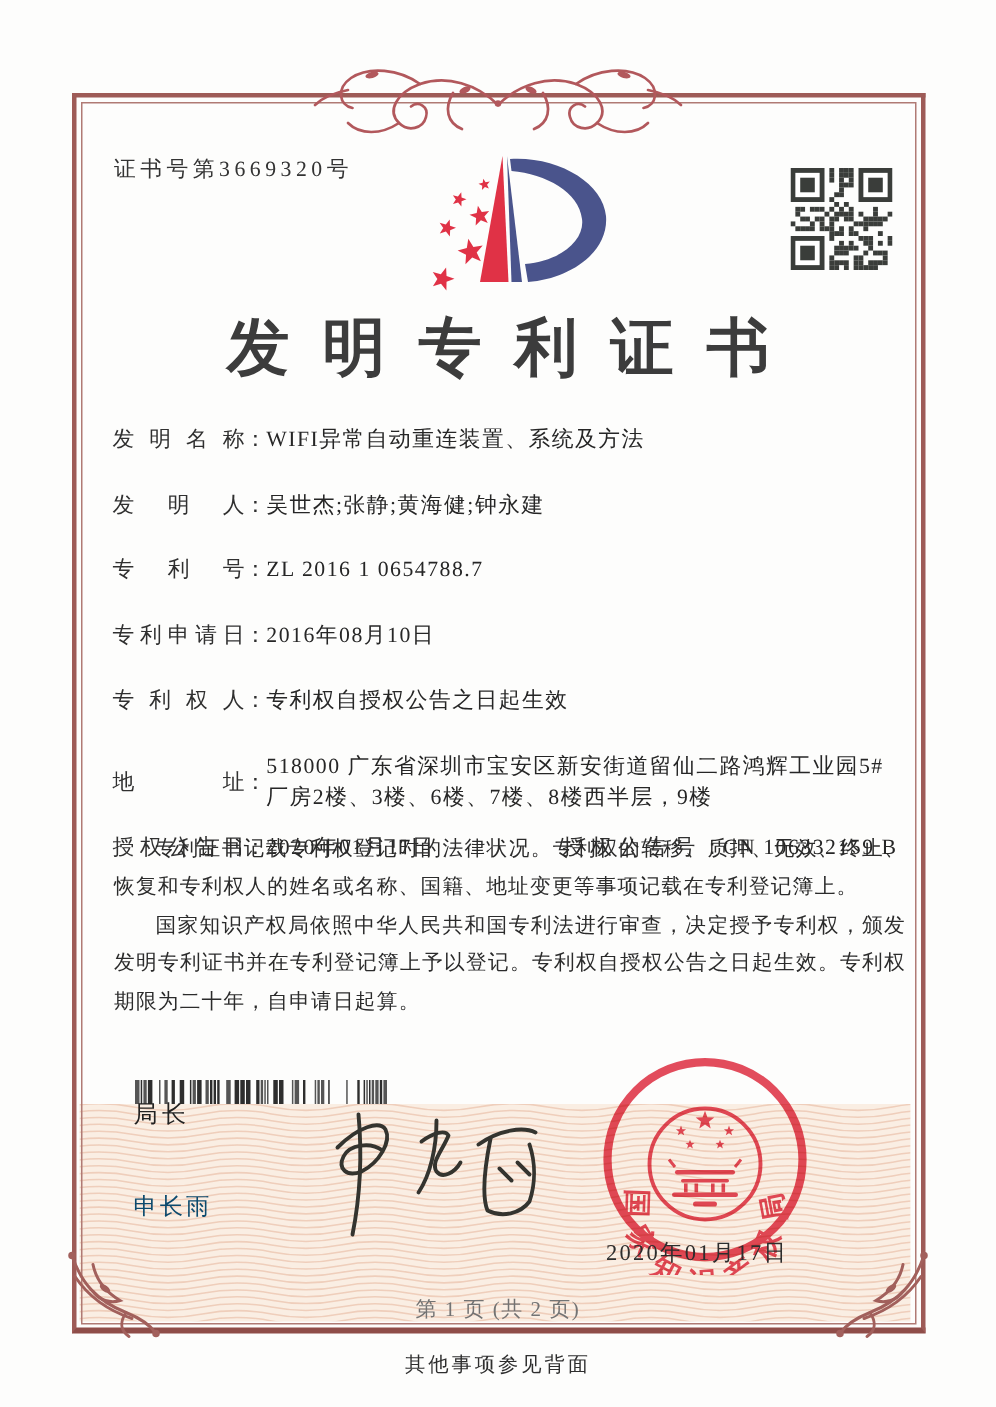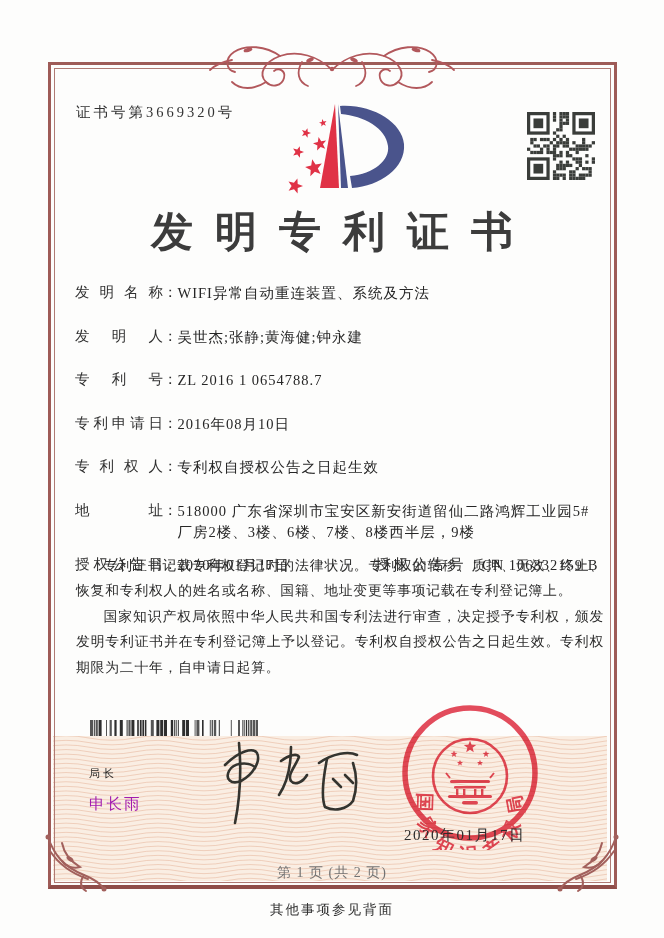--- a/index.html
+++ b/index.html
@@ -28,30 +28,30 @@
   .title{
     position:absolute;left:0;top:204px;width:100%;text-align:center;
     font-size:42px;letter-spacing:22px;text-indent:22px;color:#3c3c3c;font-weight:600;
   }
   
   .fields{position:absolute;left:75px;top:283px;width:530px;}
   .frow{display:flex;align-items:flex-start;font-size:14.5px;margin-bottom:22.5px;}
   .flabel{display:inline-block;width:88px;text-align:justify;text-align-last:justify;flex:0 0 88px;color:#303030;}
   .fcolon{flex:0 0 14px;}
   .fvalue{letter-spacing:1px;color:#262626;max-width:420px;line-height:21px;}
-  .frow.addr{margin-bottom:12px;}
+  .frow.addr{margin-bottom:12px;align-items:center;}
   .frow.double .flabel2{margin-left:46px;letter-spacing:4px;padding-left:39px;}
   
   .body-text{position:absolute;left:76px;top:553px;width:528px;
     font-size:13.8px;line-height:25.4px;letter-spacing:0.8px;color:#2b2b2b;text-align:justify;}
   .body-text p{margin:0;text-indent:2em;}
   
   .barcode{position:absolute;left:90px;top:720px;}
-  .signer-title{position:absolute;left:89px;top:766px;font-size:11px;letter-spacing:3px;color:#222;}
-  .signer-name{position:absolute;left:89px;top:794px;font-size:15.5px;letter-spacing:2px;color:#a21caf;}
+  .signer-title{position:absolute;left:89px;top:733px;font-size:16px;letter-spacing:3px;color:#222;}
+  .signer-name{position:absolute;left:89px;top:794px;font-size:15.5px;letter-spacing:2px;color:#0c4a6e;}
   .signature{position:absolute;left:195px;top:735px;}
   .seal{position:absolute;left:398px;top:700px;mix-blend-mode:multiply;}
   .seal-date{position:absolute;left:404px;top:826px;font-size:15px;letter-spacing:1.5px;color:#2d2d2d;}
   .page-info{position:absolute;left:0;top:864px;width:100%;text-align:center;font-size:14px;letter-spacing:1px;color:#737373;}
   .footer-note{position:absolute;left:0;top:901px;width:100%;text-align:center;font-size:13.5px;letter-spacing:2px;color:#2e2e2e;}
   .ornament-top{position:absolute;left:202px;top:36px;}
   .corner-bl{position:absolute;left:40px;top:833px;}
   .corner-br{position:absolute;left:556px;top:833px;}
 </style>
 </head>

